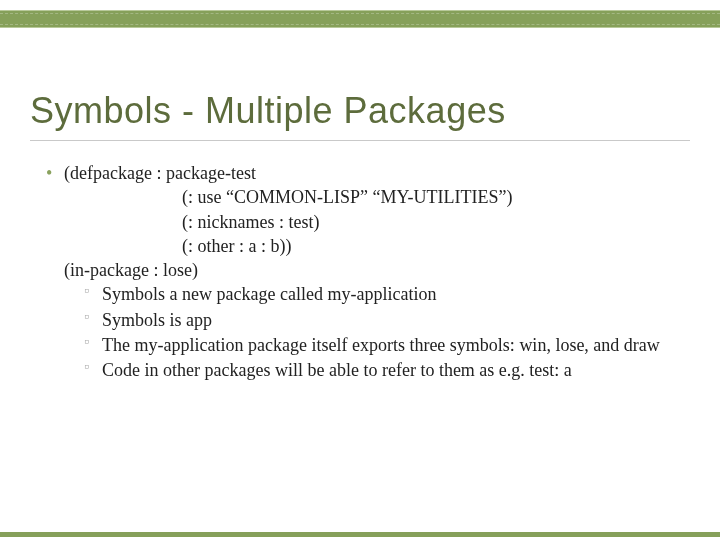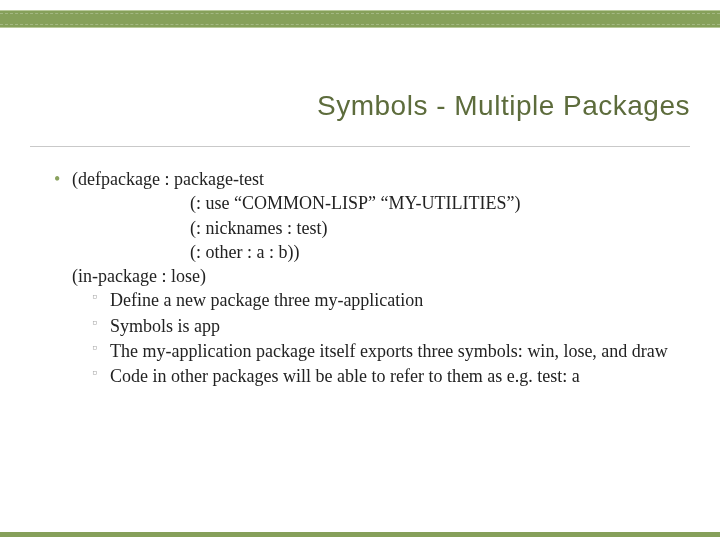--- a/index.html
+++ b/index.html
@@ -38,39 +38,38 @@
   }
   .content {
     position: absolute;
     top: 90px;
     left: 30px;
     right: 30px;
   }
   h1 {
     font-family: 'Trebuchet MS', 'Lucida Sans', Arial, sans-serif;
     font-weight: 400;
-    font-size: 28px;
+    font-size: 36px;
     color: #5d6c3c;
     letter-spacing: 0.5px;
-    margin-bottom: 24px;
-    text-align: right;
+    margin-bottom: 8px;
   }
   .rule {
     width: 100%;
     height: 0;
     border-top: 1px solid #c9c9c9;
     margin-bottom: 20px;
   }
   .body {
     color: #222;
     font-size: 18px;
     line-height: 1.35;
   }
   .outer {
-    margin: 16px;
+    margin: 8px;
     padding-left: 26px;
   }
   .outer > li {
     list-style: none;
     position: relative;
     margin-bottom: 4px;
   }
   .outer > li::before {
     content: "•";
     position: absolute;
@@ -116,21 +115,21 @@
     <ul class="outer">
       <li>
         <div class="codeblock">
           <div>(defpackage  : package-test</div>
           <div class="indent">(: use  “COMMON-LISP”  “MY-UTILITIES”)</div>
           <div class="indent">(: nicknames  : test)</div>
           <div class="indent">(: other  : a  : b))</div>
           <div>(in-package  : lose)</div>
         </div>
         <ul class="inner">
-          <li>Define a new package three my-application</li>
+          <li>Symbols a new package called my-application</li>
           <li>Symbols is app</li>
           <li>The my-application package itself exports three symbols: win, lose, and draw</li>
           <li>Code in other packages will be able to refer to them as e.g. test: a</li>
         </ul>
       </li>
     </ul>
   </div>
 </div>
 
 <div class="bottombar"></div>

